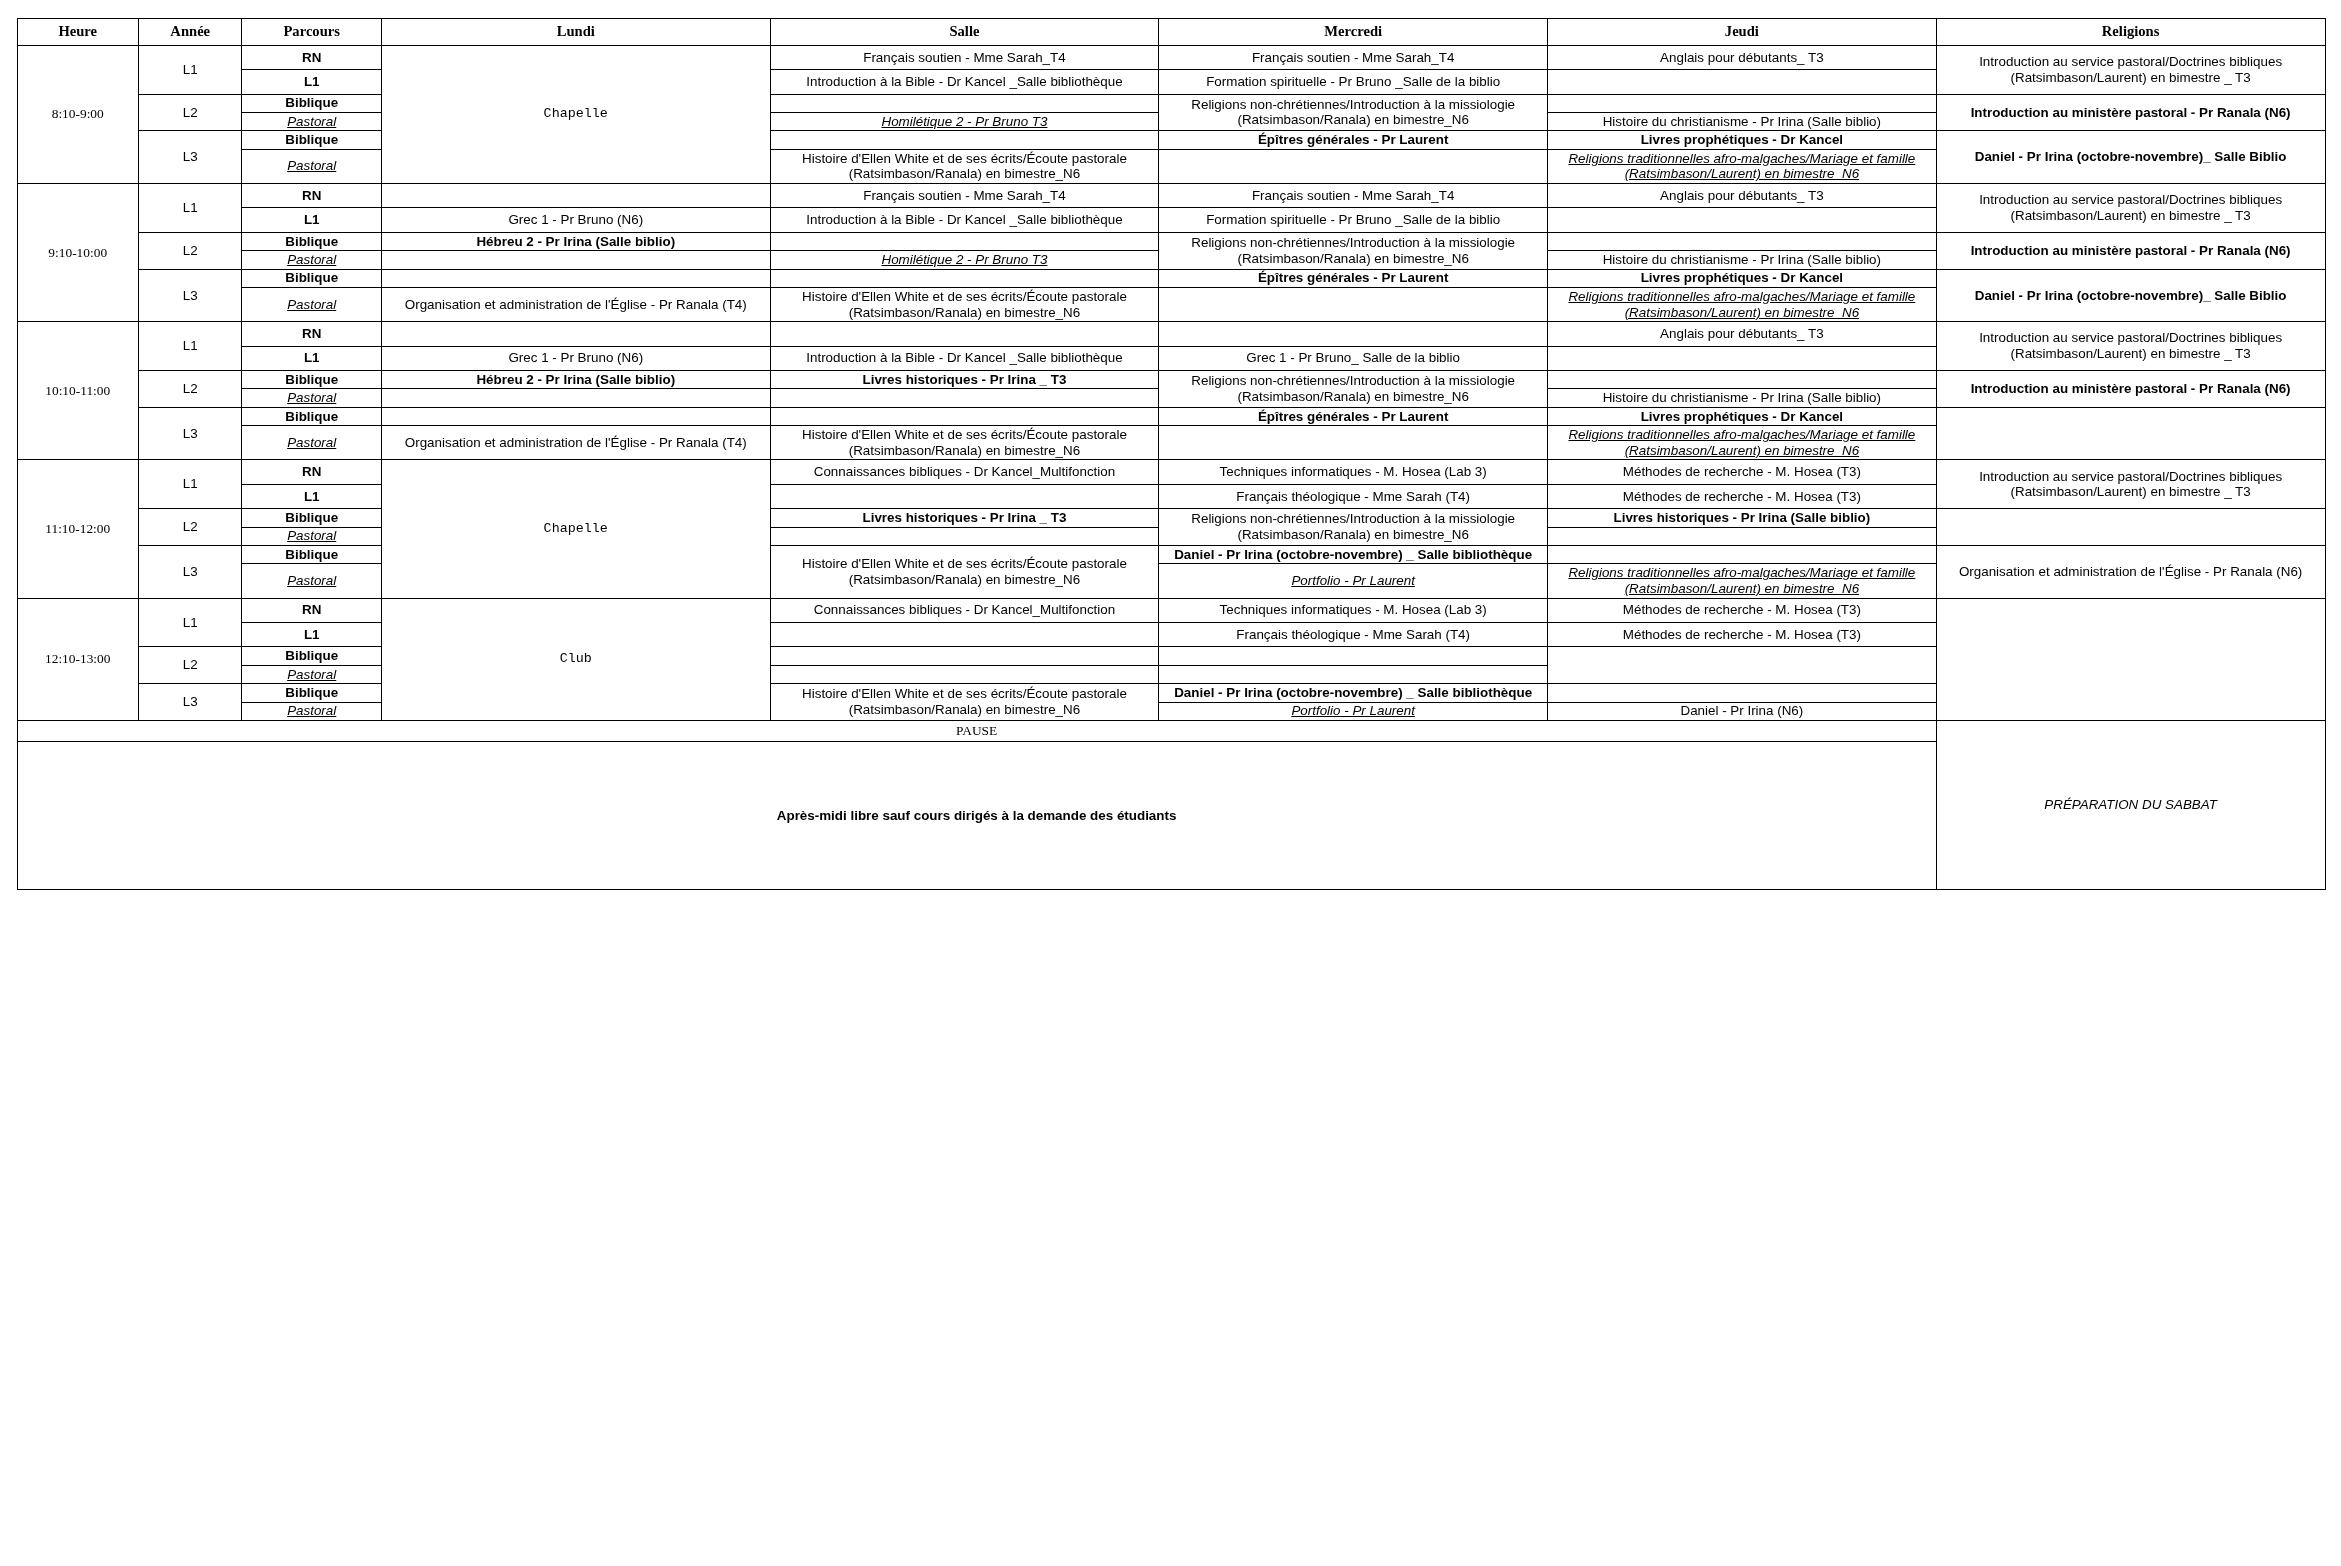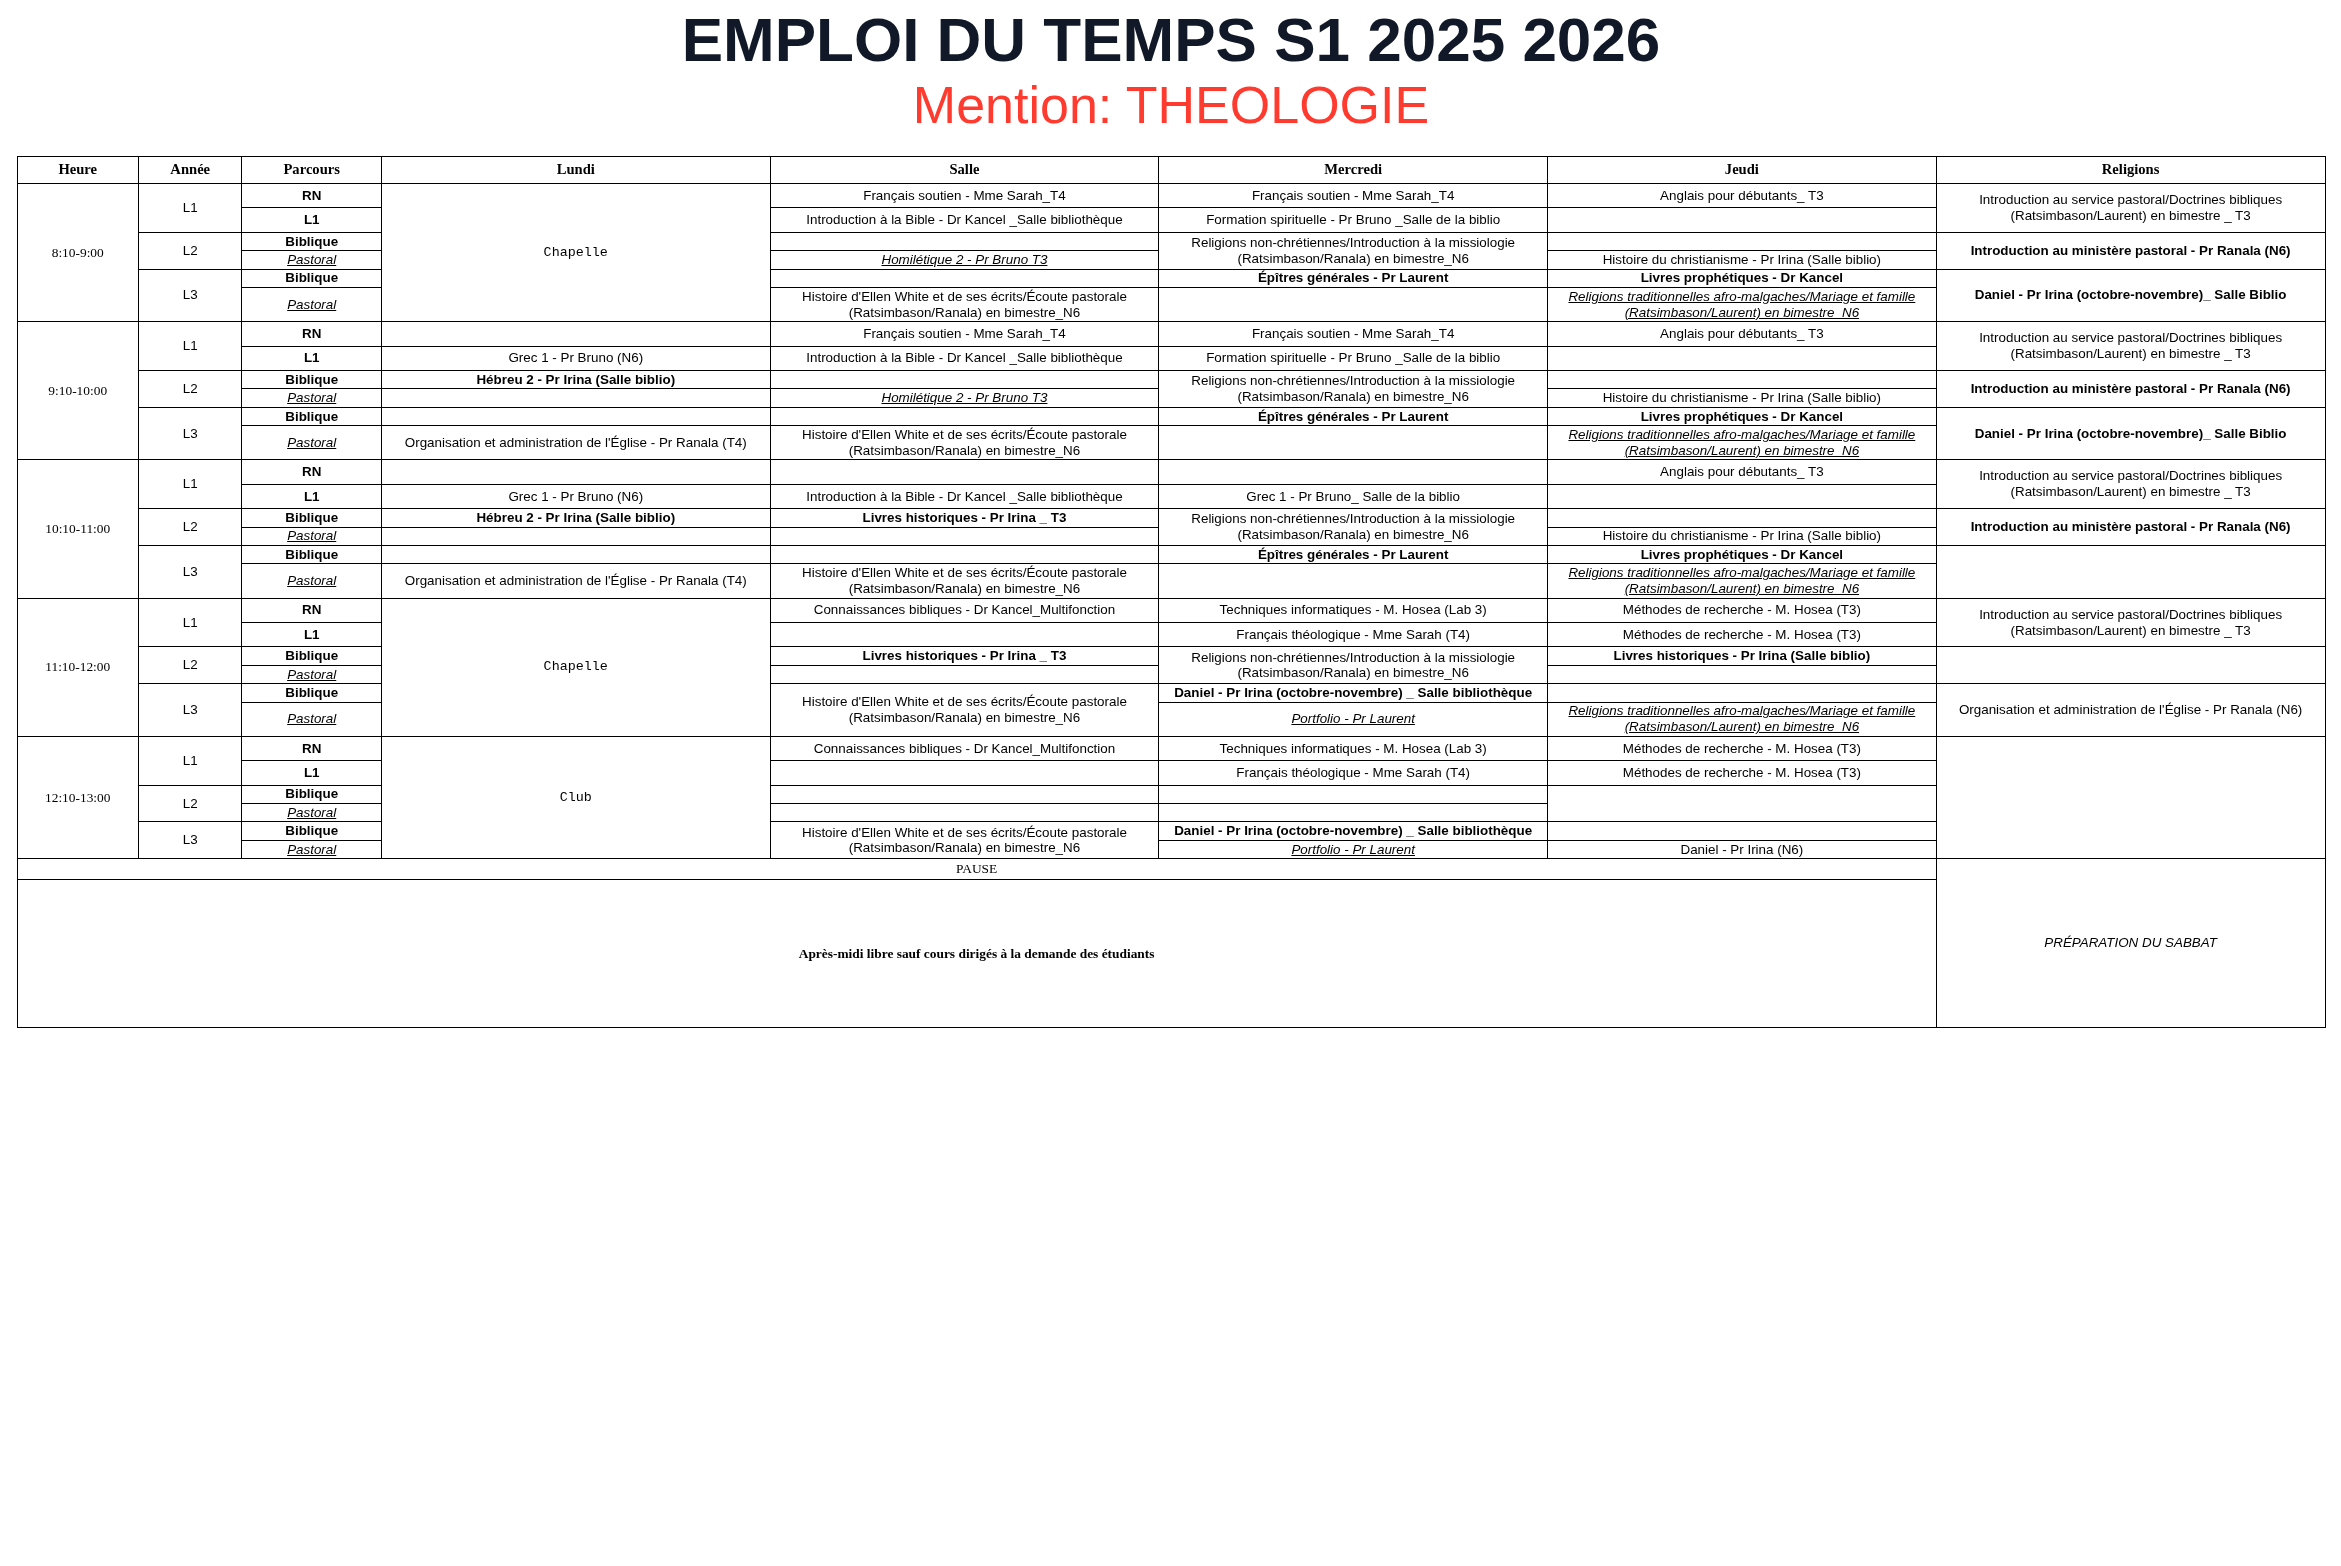--- a/index.html
+++ b/index.html
@@ -104,38 +104,34 @@
   td.chapelle {
     font-size: 14px;
     font-family: Liberation Mono, monospace;
   }
   td.pause {
     font-family: "Liberation Serif", serif;
     font-size: 14px;
     height: 18px;
   }
   td.afternoon {
-    font-family: Liberation Serif, serif;
+    font-family: Liberation Sans, sans-serif;
     font-weight: 700;
     font-size: 14.6px;
     height: 146px;
     vertical-align: bottom;
     padding-bottom: 11.4px;
   }
   .row-h { height: 24.4px; }
 </style>
 </head>
 <body>
 
 <div class="page">
 
-  <div class="title-block">
-    <div class="title-main">EMPLOI DU TEMPS S1 2025 2026</div>
-    <div class="title-sub">Mention: THEOLOGIE</div>
-  </div>
 
   <table class="sched">
     <colgroup>
       <col class="c-heure">
         <col class="c-annee">
         <col class="c-parcours">
       <col class="c-day">
         <col class="c-day">
         <col class="c-day">
         <col class="c-day">

